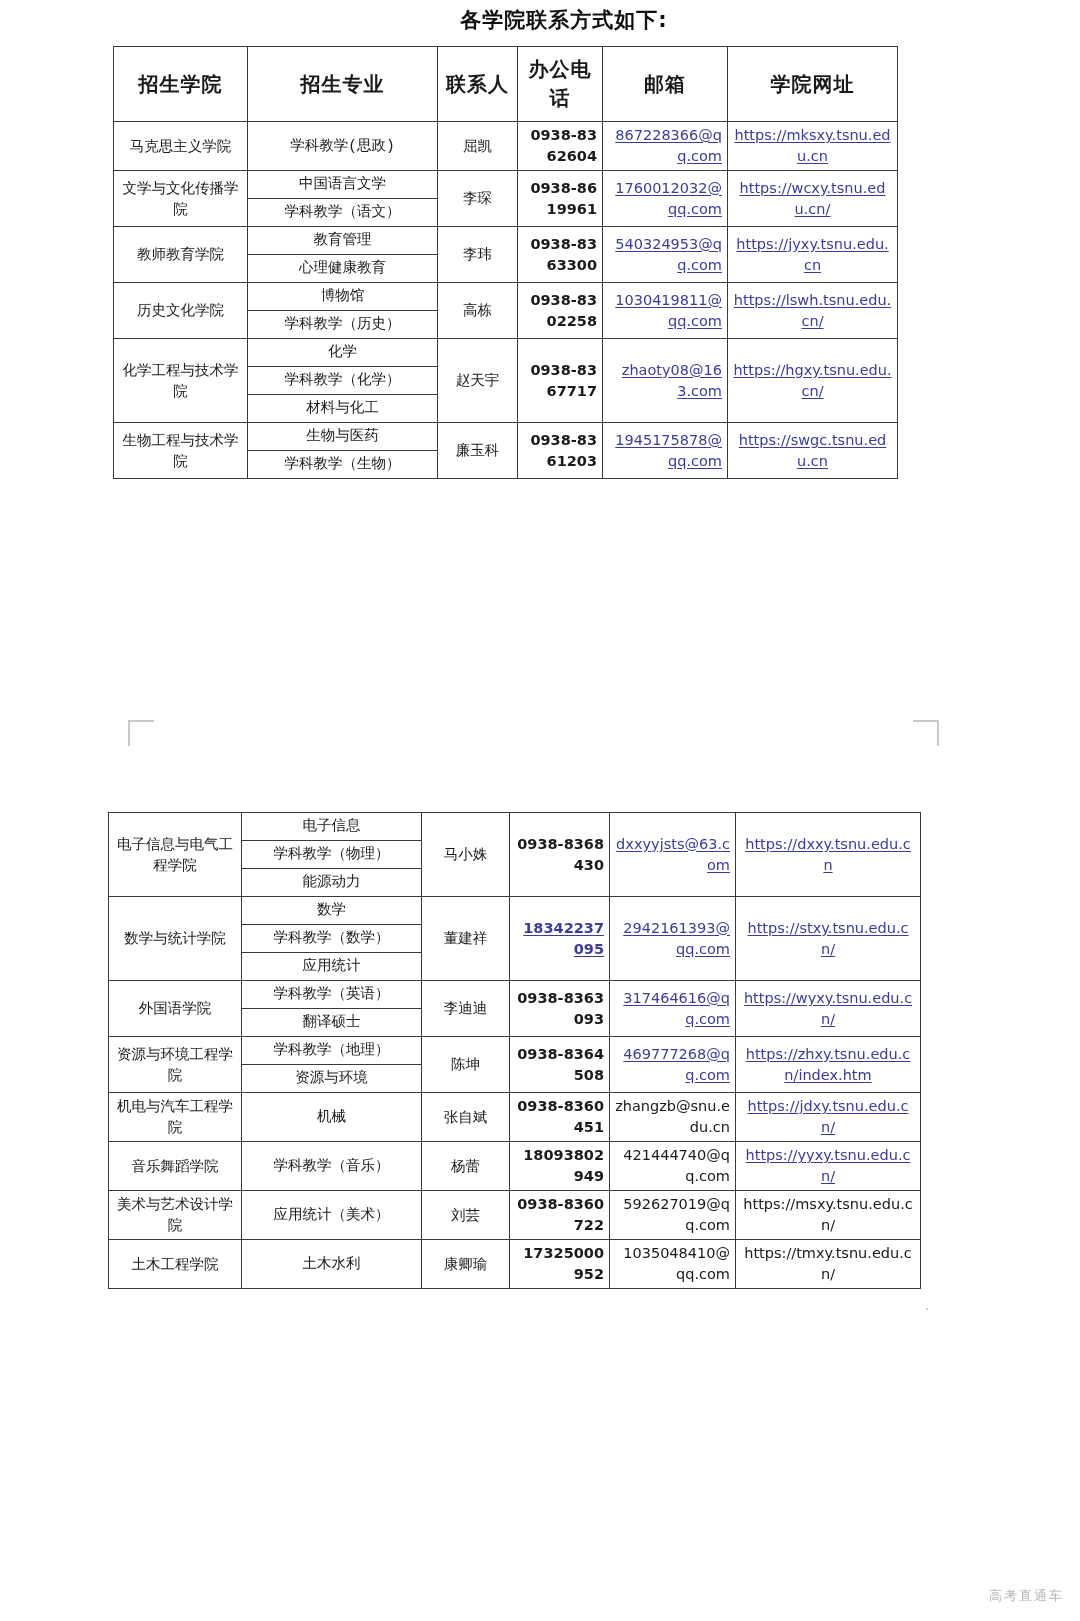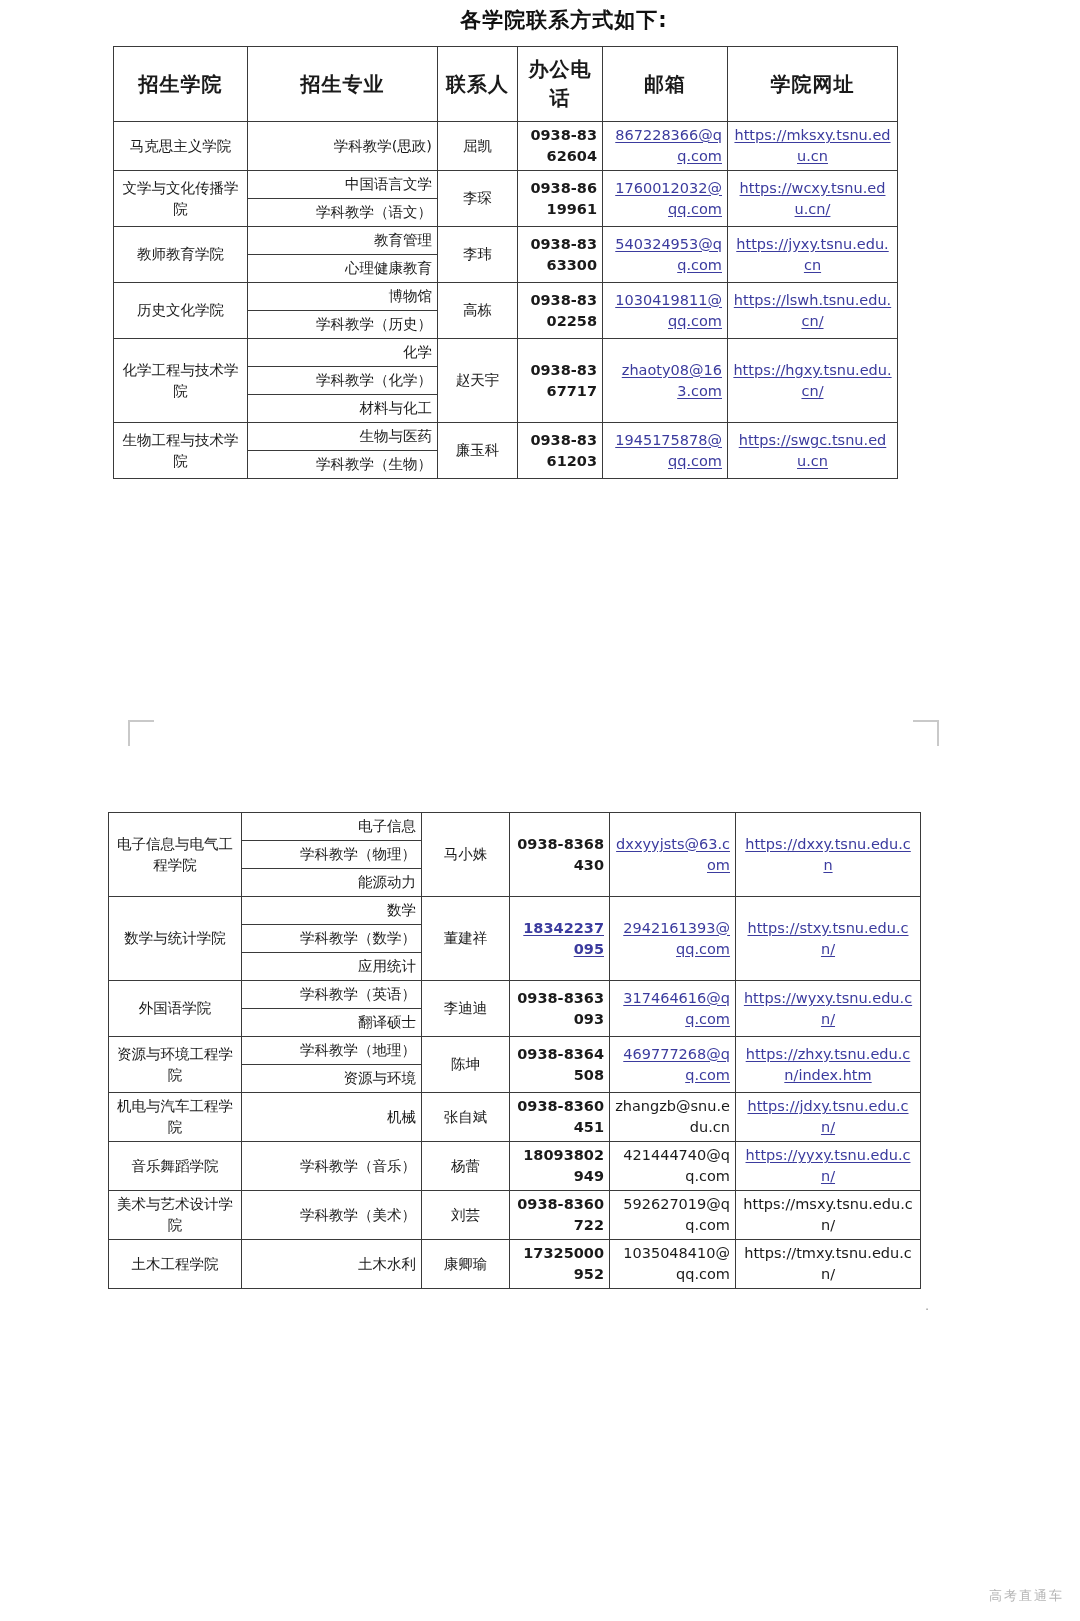--- a/index.html
+++ b/index.html
@@ -44,21 +44,21 @@
     overflow-wrap: break-word;
   }
   table.contact-table th {
     font-weight: bold;
     font-size: 20px;
     text-align: center;
     letter-spacing: 1px;
     padding: 8px 4px;
   }
   .c-college   { text-align: center; }
-  .c-major     { text-align: right;  padding-left: 8px; }
+  .c-major     { text-align: center;  padding-left: 8px; font-family: Liberation Mono, monospace; }
   .c-person    { text-align: center; }
   .c-phone     { text-align: right; font-weight: bold; }
   .c-email     { text-align: right; margin-left: 32px; }
   .c-url       { text-align: center; }
 
   .lnk {
     color: #3b3b9e;
     text-decoration: underline;
     text-underline-offset: 2px;
   }
@@ -286,21 +286,21 @@
         <tr>
           <td class="c-college" rowspan="1">音乐舞蹈学院</td>
           <td class="c-major">学科教学（音乐）</td>
           <td class="c-person" rowspan="1">杨蕾</td>
           <td class="c-phone" rowspan="1"><span class="plain">18093802949</span></td>
           <td class="c-email" rowspan="1"><span class="plain">421444740@qq.com</span></td>
           <td class="c-url" rowspan="1"><span class="lnk">https://yyxy.tsnu.edu.cn/</span></td>
         </tr>
         <tr>
           <td class="c-college" rowspan="1">美术与艺术设计学院</td>
-          <td class="c-major">学科教学（美术）</td>
+          <td class="c-major">应用统计（美术）</td>
           <td class="c-person" rowspan="1">刘芸</td>
           <td class="c-phone" rowspan="1"><span class="plain">0938-8360722</span></td>
           <td class="c-email" rowspan="1"><span class="plain">592627019@qq.com</span></td>
           <td class="c-url" rowspan="1"><span class="plain">https://msxy.tsnu.edu.cn/</span></td>
         </tr>
         <tr>
           <td class="c-college" rowspan="1">土木工程学院</td>
           <td class="c-major">土木水利</td>
           <td class="c-person" rowspan="1">康卿瑜</td>
           <td class="c-phone" rowspan="1"><span class="plain">17325000952</span></td>

